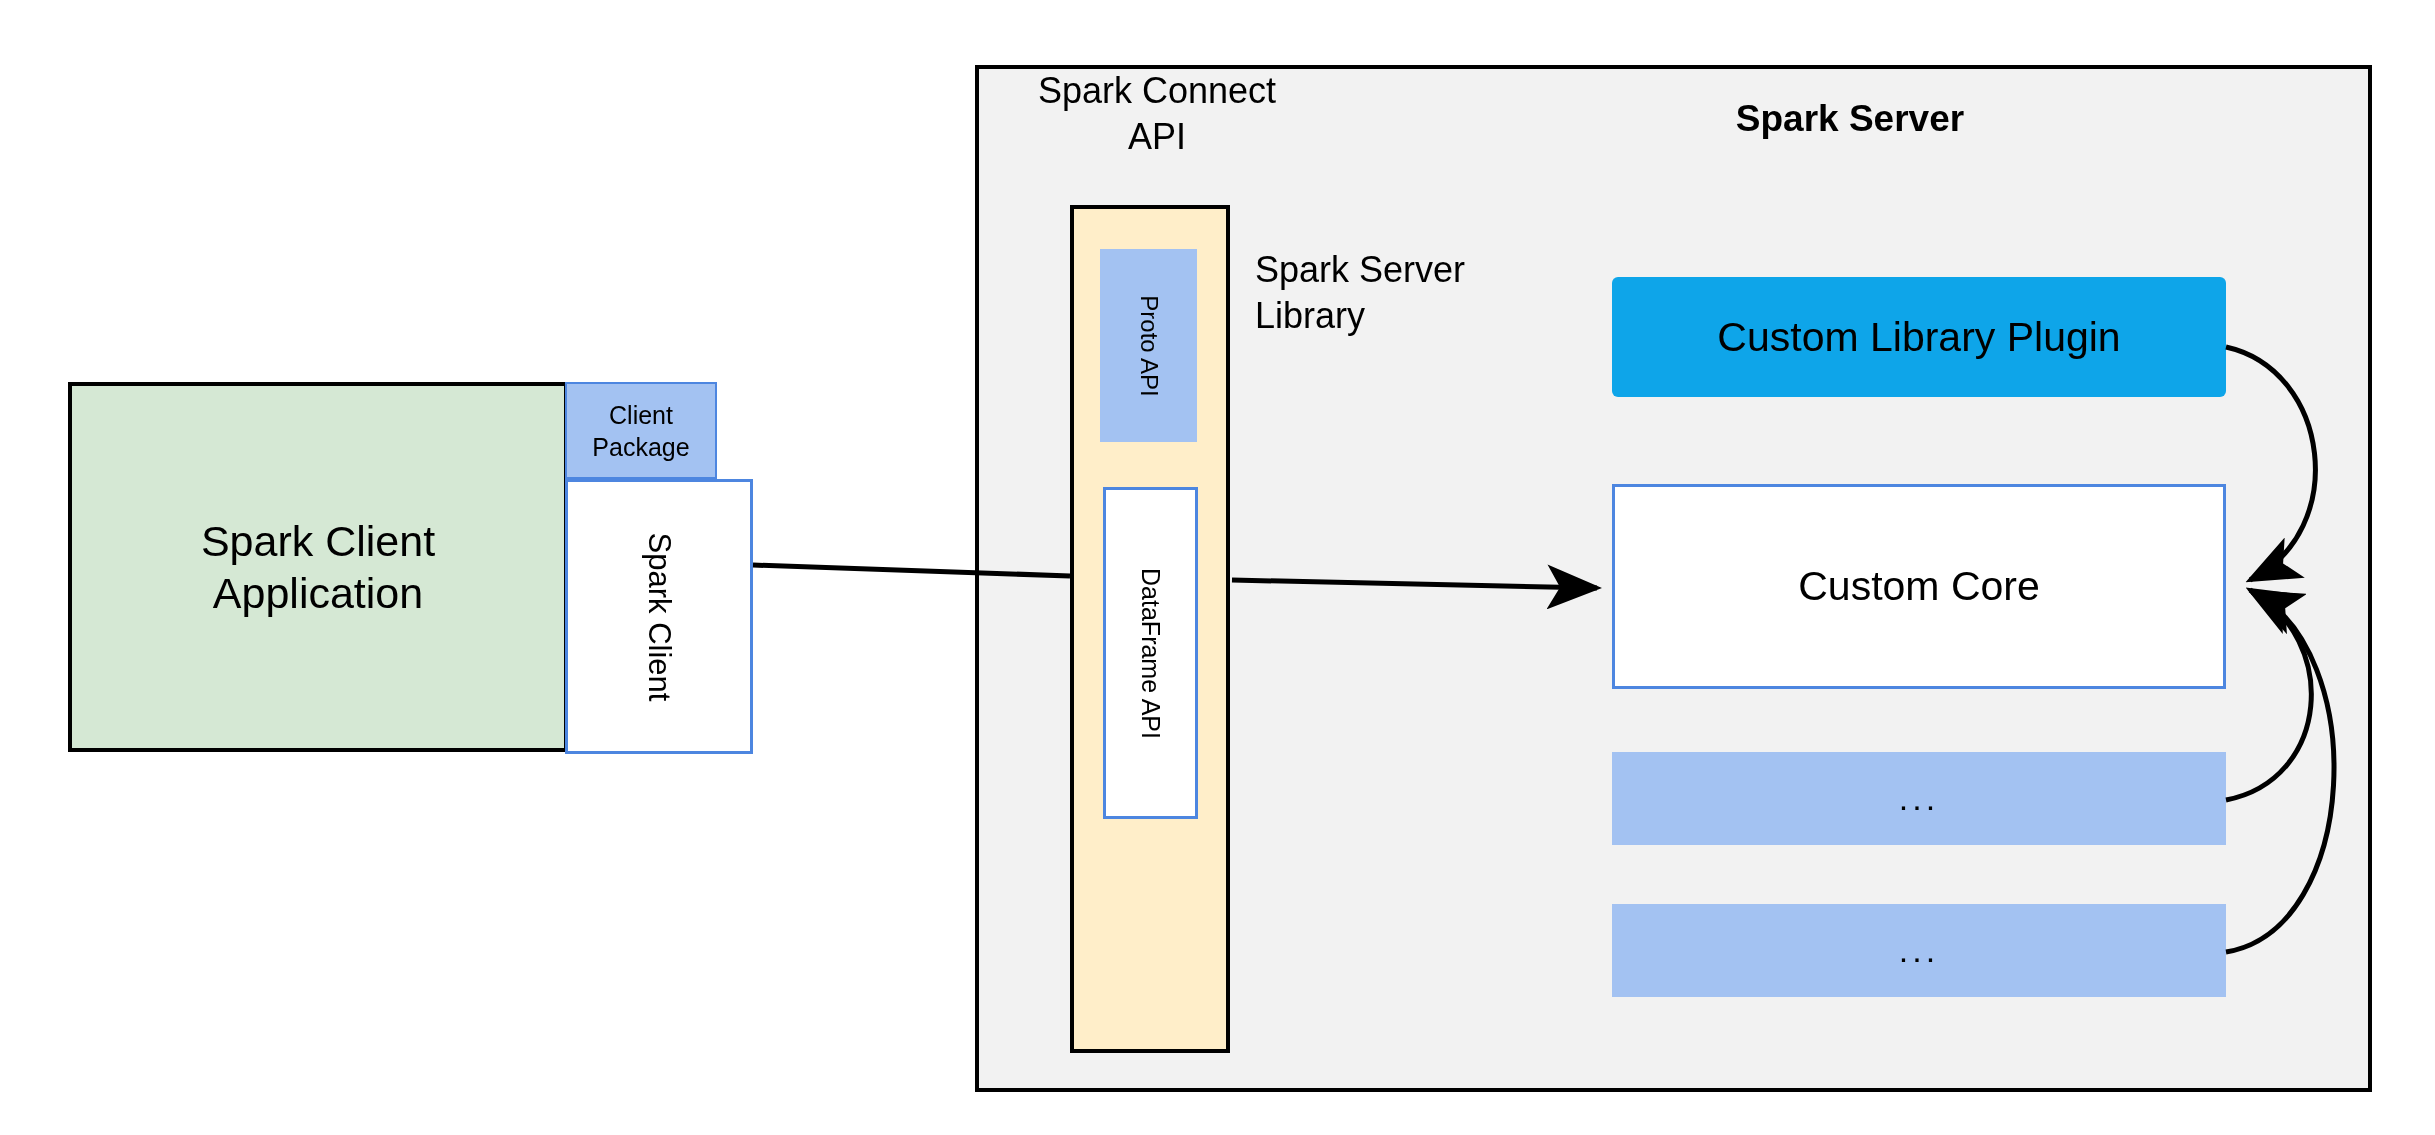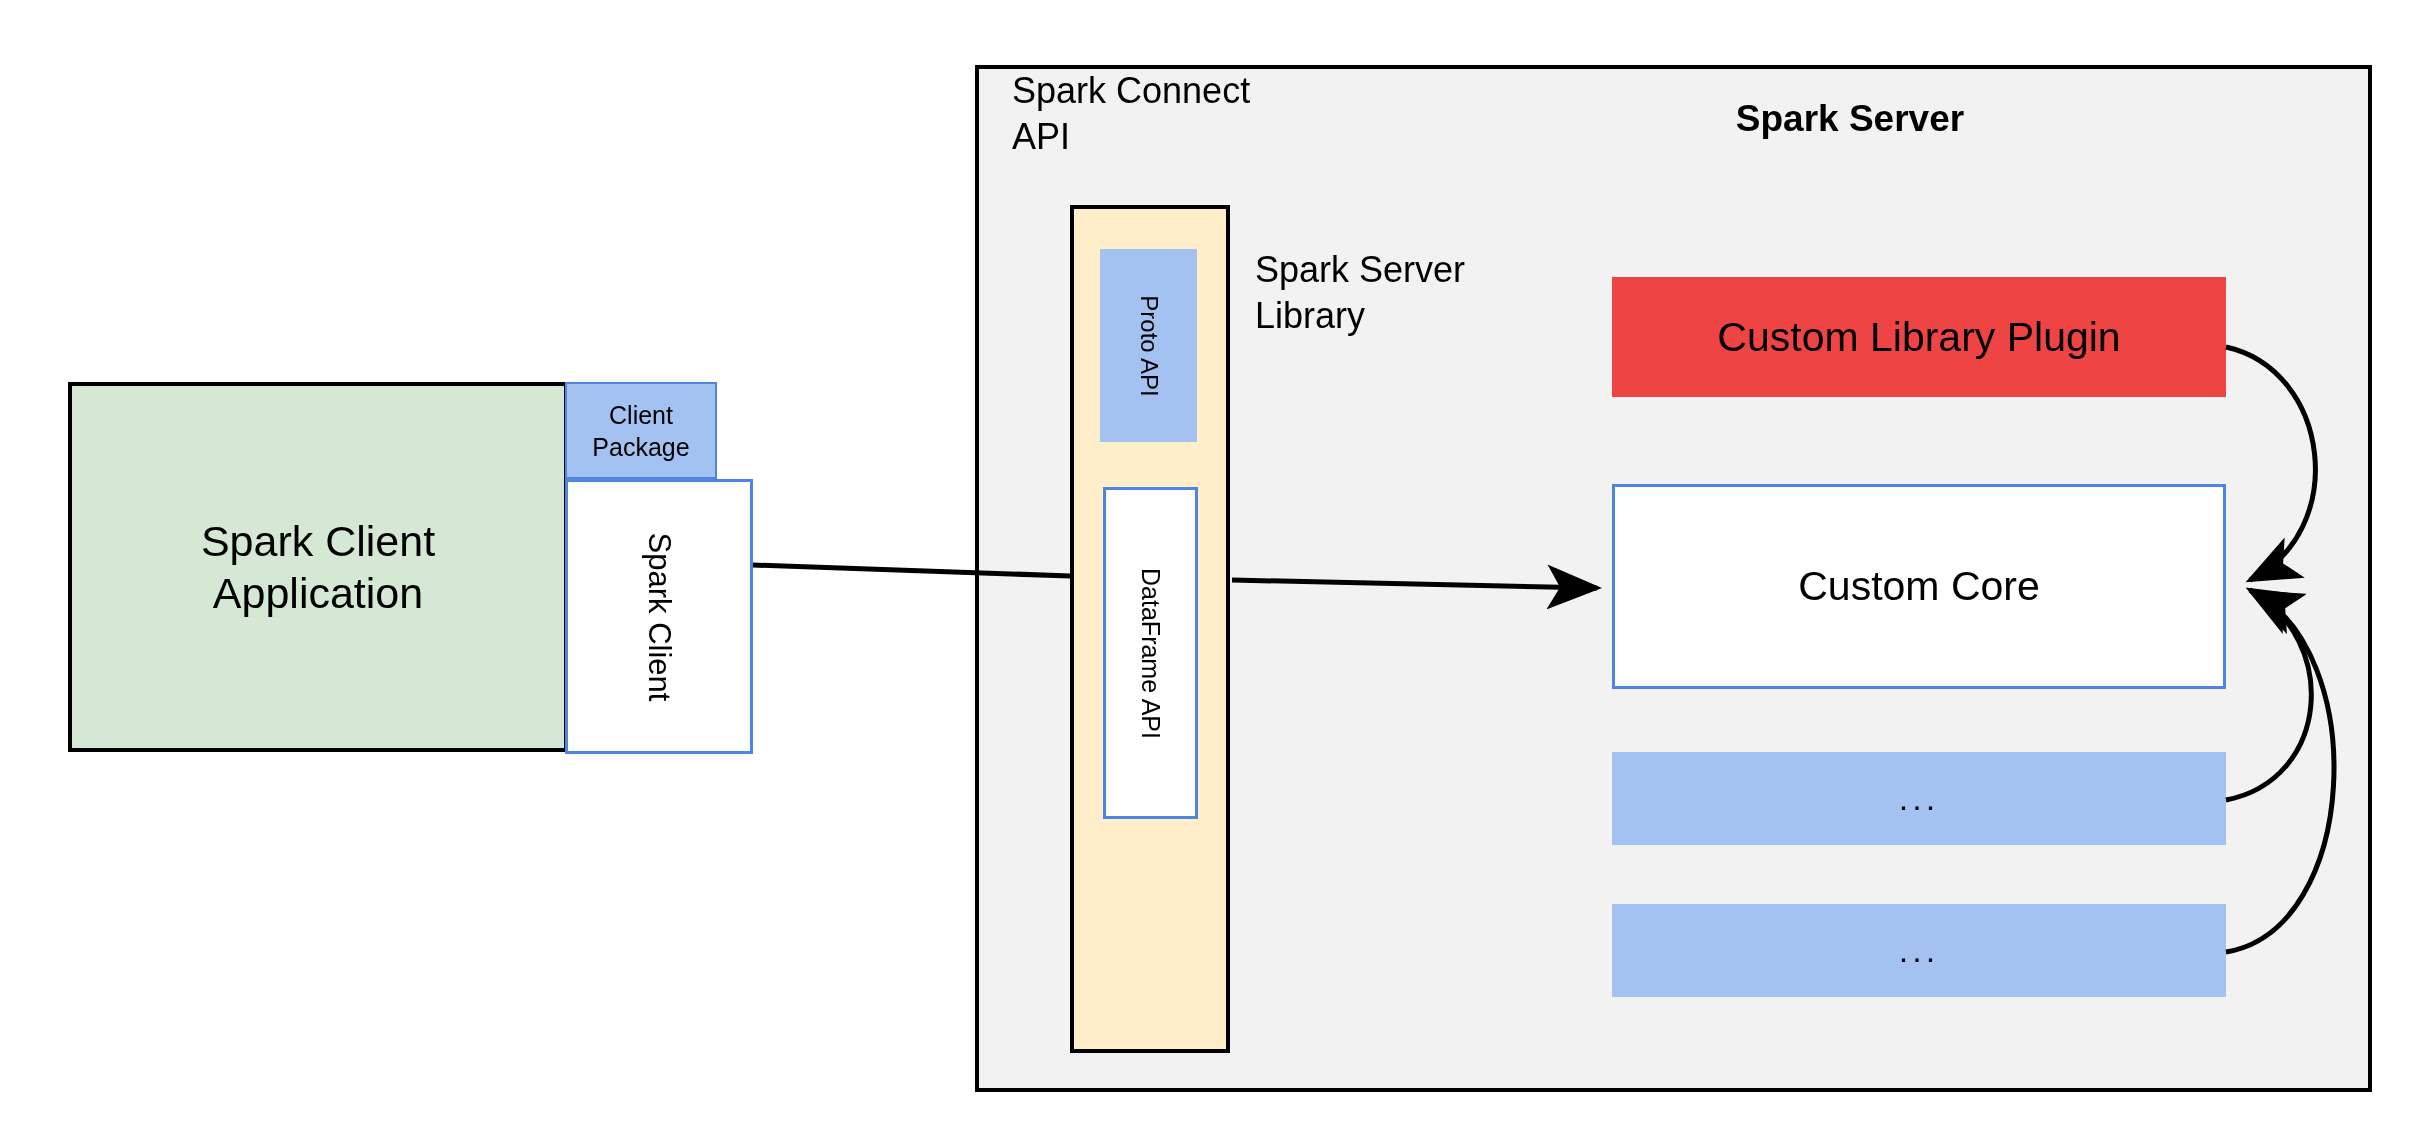--- a/index.html
+++ b/index.html
@@ -59,21 +59,21 @@
   
   #server-panel {
     left: 975px; top: 65px; width: 1397px; height: 1027px;
     background: #f2f2f2;
     border: 4px solid #000000;
   }
 
   #connect-api-label {
     left: 1012px; top: 68px; width: 290px;
     font-size: 36px; color: #000000; line-height: 1.28;
-    white-space: pre-line;
+    text-align: center; white-space: pre-line;
   }
 
   #server-title {
     left: 1640px; top: 98px; width: 420px;
     font-size: 37px; font-weight: bold; color: #000000;
     text-align: center;
   }
 
   #server-library-label {
     left: 1255px; top: 247px; width: 300px;
@@ -109,21 +109,22 @@
     transform: rotate(90deg);
   }
 
   
   .stack-box {
     left: 1612px; width: 614px;
     display: flex; align-items: center; justify-content: center;
   }
   #custom-library-plugin {
     top: 277px; height: 120px;
-    background: #ef4444;
+    background: #0ea5e9;
+    border-radius: 6px;
   }
   #custom-library-plugin .label { font-size: 41px; color: #000000; }
 
   #spark-core {
     top: 484px; height: 205px;
     background: #ffffff;
     border: 3px solid #4d86e0;
   }
   #spark-core .label { font-size: 41px; color: #000000; }
 

